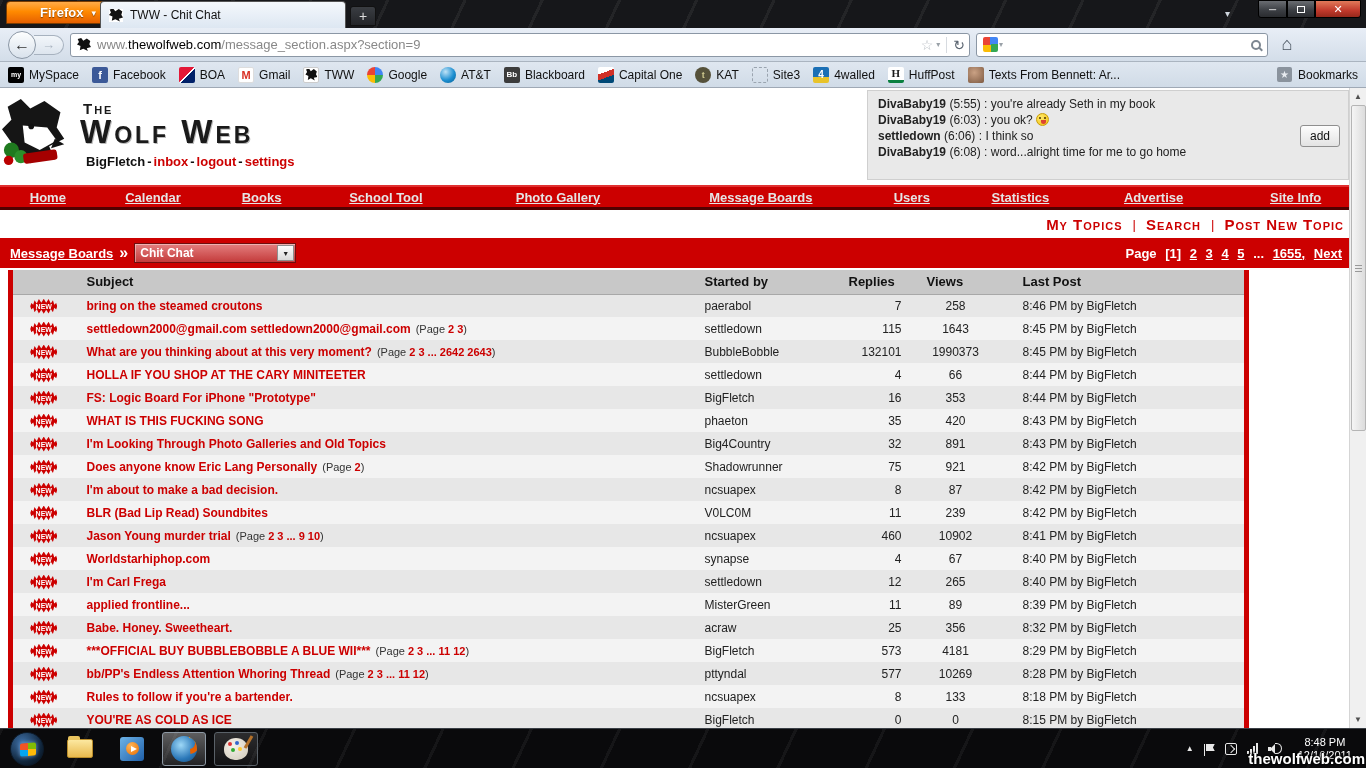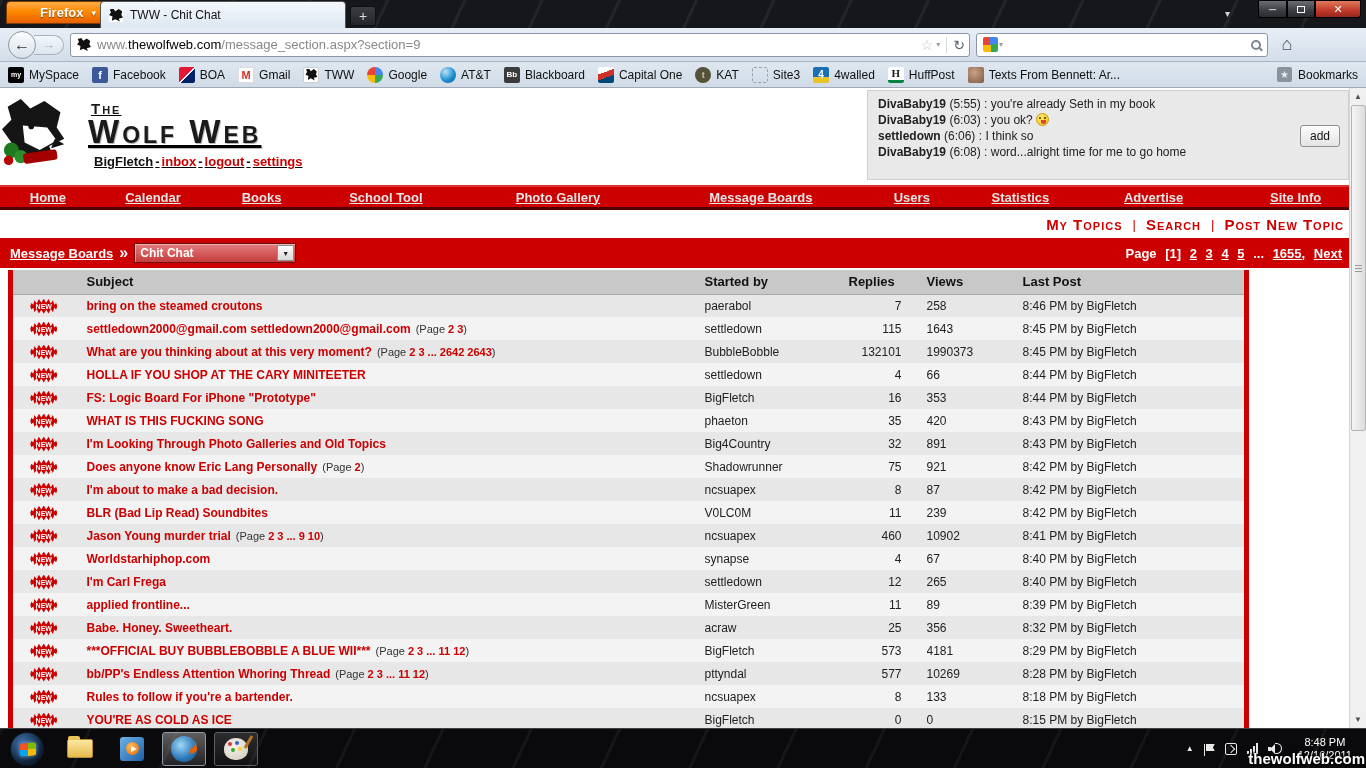--- a/index.html
+++ b/index.html
@@ -120,21 +120,21 @@
     position:relative; vertical-align:-2px; margin-left:3px; }
   .smiley::before { content:""; position:absolute; top:3px; left:2px; width:2px; height:2px;
     border-radius:50%; background:#4a3000; box-shadow:5px 0 0 #4a3000; }
   .smiley::after { content:""; position:absolute; bottom:1px; left:4px; width:5px; height:4px;
     background:#d43; border-radius:0 0 4px 4px; }
   .add-btn { position:absolute; right:8px; top:34px; width:40px; height:22px;
     background:linear-gradient(#fdfdfd,#e3e3e3); border:1px solid #8f8f8f; border-radius:3px;
     font-size:12px; color:#111; display:flex; align-items:center; justify-content:center; }
 
   .logo-wrap { position:absolute; left:2px; top:8px; display:flex; }
-  .logo-text { margin-left:20px; padding-top:6px;text-decoration:underline; }
+  .logo-text { margin-left:12px; padding-top:6px; }
   .logo-the { font-weight:bold; font-size:15px; letter-spacing:2px; color:#1a1a1a;
     font-variant:small-caps; line-height:14px; margin-left:3px; }
   .logo-main { font-weight:bold; font-size:33px; line-height:32px; letter-spacing:3px;
     color:#1a1a1a; font-variant:small-caps; text-shadow:1px 1px 0 #bbb; }
   .userline { margin:6px 0 0 6px; font-size:13px; font-weight:bold; color:#111; }
   .userline a { color:var(--red); text-decoration:none; }
   .userline .sep { color:#111; padding:0 2px; }
 
   
   .rednav { height:25px; background:var(--red); border-top:2px solid #e03030;
@@ -183,21 +183,21 @@
   th.c-subject { padding-left:12px; }
   .subject { color:var(--red); font-weight:bold; text-decoration:none; }
   .pg-dim { color:#333; font-size:11px; }
   .pg-dim:not(:empty) { margin-left:5px; }
   .pg-num { color:var(--red); font-weight:bold; font-size:11px; }
   .pg-num:not(:empty) { margin-left:3px; }
   .pgc { margin-left:0 !important; }
   .c-start { padding-left:16px; }
   th.c-start { padding-left:16px; }
   .c-replies { text-align:right; padding-right:25px; }
-  .c-views { text-align:left; padding-right:30px; }
+  .c-views { text-align:center; padding-right:30px; }
   .c-last { padding-left:8px; }
   .c-icon { text-align:center; }
   .new-badge { display:inline-block; width:27px; height:15px; background:#cc0000; color:#fff;
     font-size:7px; font-weight:bold; text-align:center; line-height:15px; letter-spacing:0;
     clip-path:polygon(0% 50%,4% 28%,11% 40%,16% 10%,24% 32%,32% 2%,41% 26%,50% 0%,59% 26%,68% 2%,76% 32%,84% 10%,89% 40%,96% 28%,100% 50%,96% 72%,89% 60%,84% 90%,76% 68%,68% 98%,59% 74%,50% 100%,41% 74%,32% 98%,24% 68%,16% 90%,11% 60%,4% 72%); }
 
   
   .taskbar { position:relative; height:40px;
     background:#0a0a0c repeating-linear-gradient(115deg, rgba(255,255,255,.05) 0 3px, transparent 3px 80px);
     border-top:1px solid #3a3f46; display:flex; align-items:center; padding:0 4px; }

